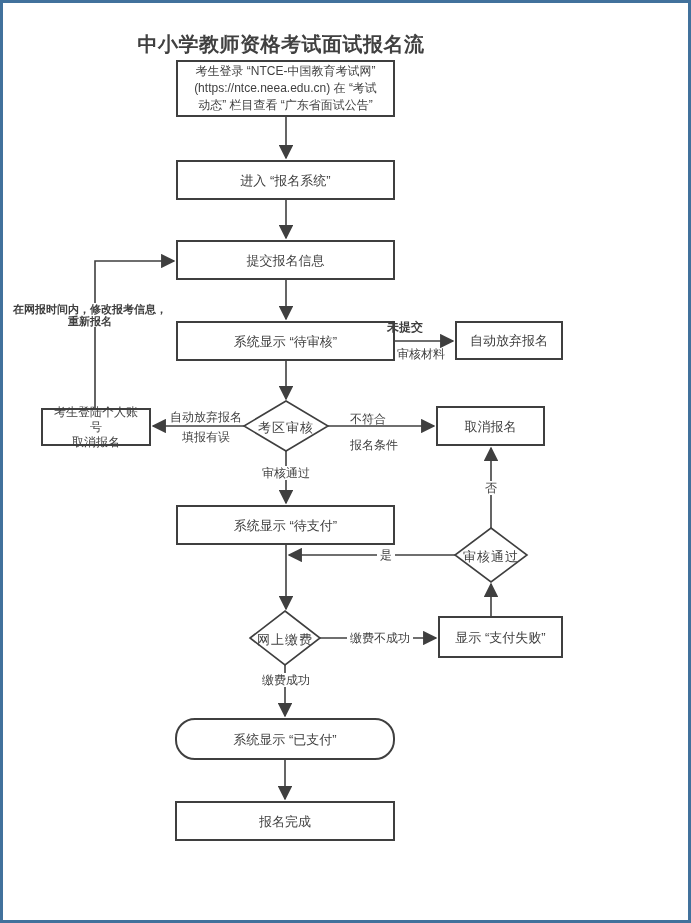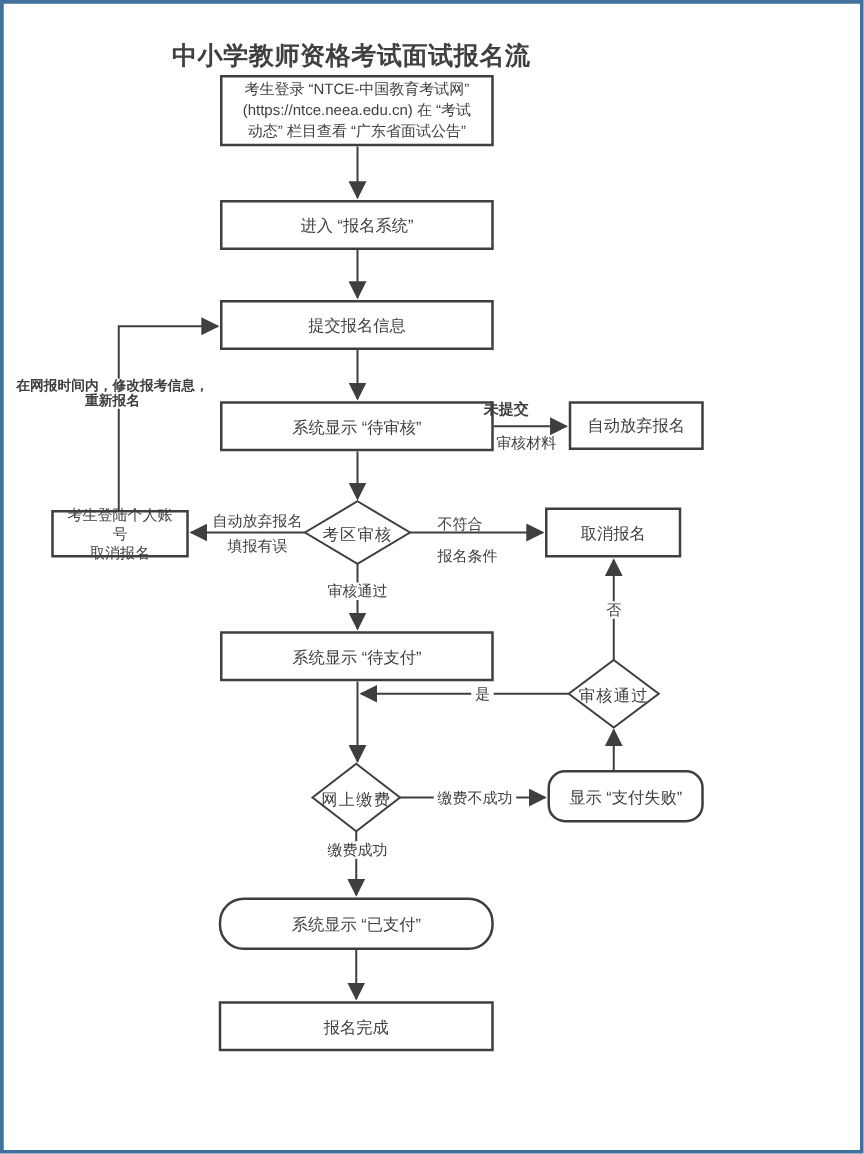--- a/index.html
+++ b/index.html
@@ -84,21 +84,21 @@
 (https://ntce.neea.edu.cn) 在 “考试
 动态” 栏目查看 “广东省面试公告”</div>
   <div class="box" style="left:173px;top:157px;width:219px;height:40px;">进入 “报名系统”</div>
   <div class="box" style="left:173px;top:237px;width:219px;height:40px;">提交报名信息</div>
   <div class="box" style="left:173px;top:318px;width:219px;height:40px;">系统显示 “待审核”</div>
   <div class="box" style="left:452px;top:318px;width:108px;height:39px;">自动放弃报名</div>
   <div class="box" style="left:433px;top:403px;width:109px;height:40px;">取消报名</div>
   <div class="box small" style="left:38px;top:405px;width:110px;height:38px;">考生登陆个人账号
 取消报名</div>
   <div class="box" style="left:173px;top:502px;width:219px;height:40px;">系统显示 “待支付”</div>
-  <div class="box" style="left:435px;top:613px;width:125px;height:42px;border-radius:14px;">显示 “支付失败”</div>
+  <div class="box" style="left:435px;top:613px;width:125px;height:42px;">显示 “支付失败”</div>
   <div class="box" style="left:172px;top:715px;width:220px;height:42px;border-radius:20px;">系统显示 “已支付”</div>
   <div class="box" style="left:172px;top:798px;width:220px;height:40px;">报名完成</div>
 
   <div class="diam-lbl" style="left:248px;top:416px;width:70px;">考区审核</div>
   <div class="diam-lbl" style="left:452px;top:545px;width:72px;">审核通过</div>
   <div class="diam-lbl" style="left:247px;top:628px;width:70px;">网上缴费</div>
 
   <div class="lbl center" style="left:375px;top:317px;width:54px;font-weight:700;">未提交</div>
   <div class="lbl center" style="left:390px;top:344px;width:56px;">审核材料</div>
   <div class="lbl center" style="left:163px;top:404px;width:80px;line-height:20px;">自动放弃报名

